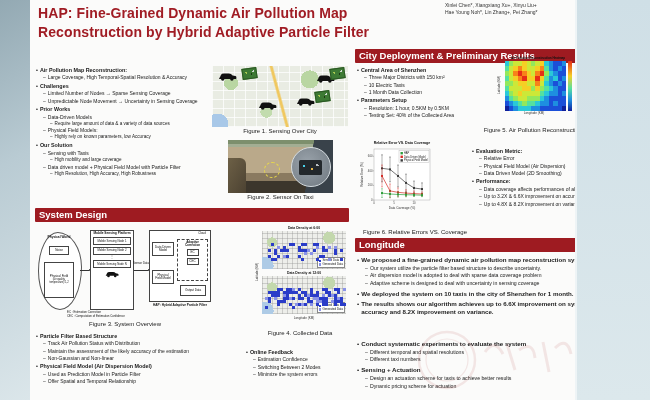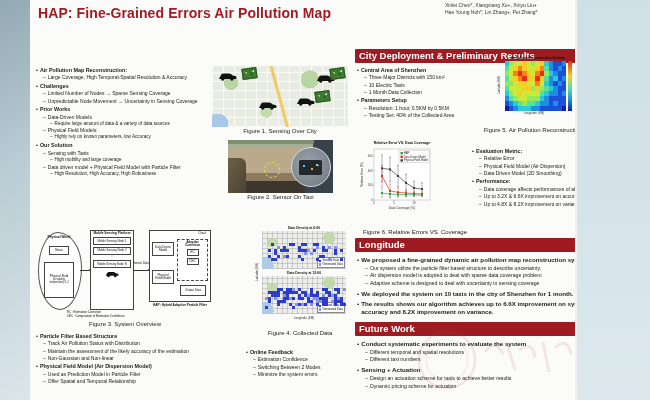--- a/index.html
+++ b/index.html
@@ -109,30 +109,31 @@
 </head>
 <body>
 
 <div id="canvas">
 
   <div id="left-strip" class="abs"></div>
 
   <div id="poster" class="abs">
 
     <div id="title" class="abs">
-      <div>HAP: Fine-Grained Errors Air Pollution Map</div>
+      <div>HAP: Fine-Grained Dynamic Air Pollution Map</div>
+      <div>Reconstruction by Hybrid Adaptive Particle Filter</div>
     </div>
     <div id="affils" class="abs">
       <div class="authors">Xinlei Chen*, Xiangxiang Xu+, Xinyu Liu+</div>
       <div class="authors">Hae Young Noh*, Lin Zhang+, Pei Zhang*</div>
     </div>
 
     <div class="bar abs" style="left:325px;top:49px;width:248px;">City Deployment &amp; Preliminary Results</div>
+    <div class="bar abs" style="left:5px;top:208px;width:314px;">System Design</div>
     <div class="bar abs" style="left:325px;top:238px;width:248px;">Longitude</div>
-    <div class="bar abs" style="left:325px;top:322px;width:248px;">Future Work</div>
 
     <div class="list abs" style="left:6px;top:65px;width:178px;">
         <div class="b l1">
           <span class="blt">•</span>
           <span>Air Pollution Map Reconstruction:</span>
         </div>
         <div class="b l2">
           <span class="blt">–</span>
           <span>Large Coverage, High Temporal-Spatial Resolution &amp; Accuracy</span>
         </div>

